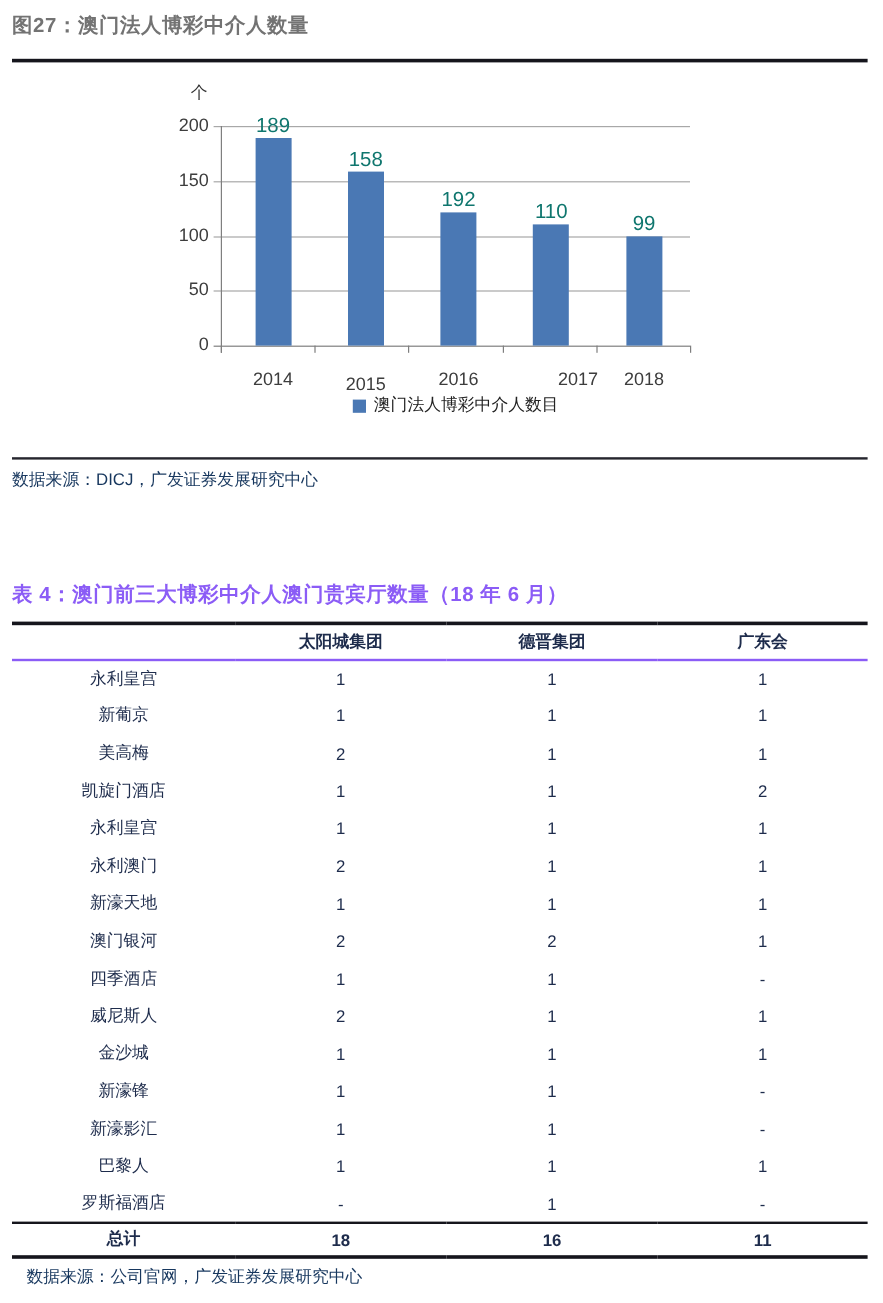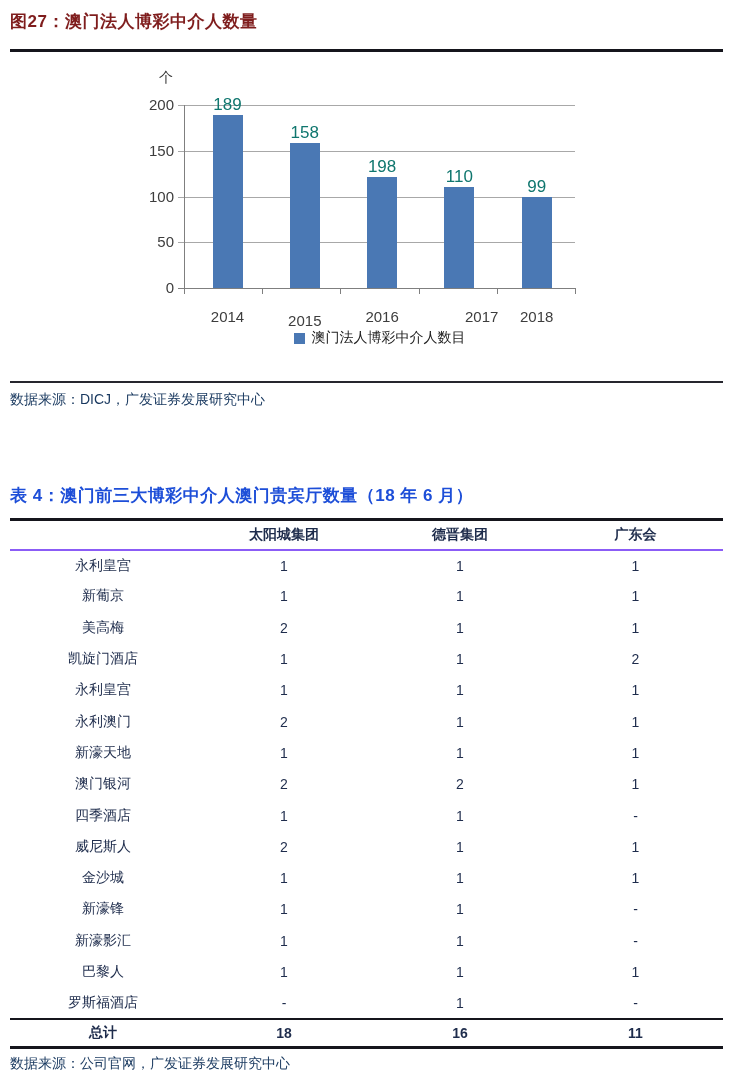--- a/index.html
+++ b/index.html
@@ -1,47 +1,47 @@
 <!DOCTYPE html>
 <html><head>
 <meta charset="utf-8">
 <style>
   html,body{margin:0;padding:0;background:#ffffff;}
   body{width:736px;font-family:"Liberation Sans","DejaVu Sans",sans-serif;color:#1e2c4c;}
   .page{padding:6px 13px 0 10px;width:713px;}
-  .fig-title{font-size:17px;line-height:22px;font-weight:bold;color:#7f1d1d;margin-top:5px;letter-spacing:.5px;}
+  .fig-title{font-size:17px;line-height:22px;font-weight:bold;color:#737373;margin-top:5px;letter-spacing:.5px;}
   .sep-thick{height:3px;background:#15151c;margin-top:16px;}
   
   .chart{position:relative;height:302px;margin-top:6px;}
   .chart .gridline{position:absolute;height:1px;background:#a8a8a8;}
   .chart .vline{position:absolute;width:1px;background:#7f7f7f;}
   .chart .xaxis{position:absolute;height:1px;background:#7f7f7f;}
   .chart .tick{position:absolute;width:1px;height:6px;background:#7f7f7f;}
   .chart .ytick{position:absolute;width:56px;text-align:right;font-size:15px;color:#3d3d3d;}
   .chart .xtick{position:absolute;width:78px;text-align:center;font-size:15px;color:#3d3d3d;}
   .chart .bar{position:absolute;width:30px;}
   .chart .dlabel{position:absolute;width:60px;text-align:center;font-size:17px;color:#0f766e;}
   .chart .unit{position:absolute;width:36px;text-align:center;font-size:14px;color:#333;}
   .legend{position:absolute;left:174px;top:271px;width:391px;display:flex;align-items:center;justify-content:center;gap:7px;}
   .legend-swatch{width:11px;height:11px;display:inline-block;background:#4a78b4;}
   .legend-text{font-size:14px;color:#222;font-family:"Liberation Serif","DejaVu Serif",serif;}
   .sep-thin{height:2px;background:#26262e;margin-top:21px;}
   .source{font-size:14px;line-height:17px;color:#17375e;margin-top:8px;}
   
-  .table-title{font-size:17px;line-height:21px;font-weight:bold;color:#1d4ed8;margin-top:77px;letter-spacing:.5px;}
+  .table-title{font-size:17px;line-height:21px;font-weight:bold;color:#8b5cf6;margin-top:77px;letter-spacing:.5px;}
   table{border-collapse:collapse;table-layout:fixed;width:713px;margin-top:12px;
         border-top:3px solid #15151c;border-bottom:3px solid #15151c;}
   col.c-label{width:186px;} col.c1{width:176px;} col.c2{width:176px;} col.c3{width:175px;}
   td{text-align:center;font-size:14px;color:#1e2c4c;padding:0;vertical-align:middle;}
   thead tr{height:30px;}
   thead td{font-weight:bold;border-bottom:2px solid #8b5cf6;}
   tbody tr{height:31.3px;}
   tfoot tr{height:29px;}
   tfoot td{font-weight:bold;border-top:2px solid #15151c;}
-  .src-bottom{margin-top:6px;padding-bottom:6px;}
+  .src-bottom{margin-top:6px;padding-bottom:6px;margin-left:12px;}
 </style>
 </head>
 <body>
 
 <div class="page">
 
   <div class="fig-title">图27：澳门法人博彩中介人数量</div>
   <div class="sep-thick"></div>
 
   <div class="chart">
@@ -66,21 +66,21 @@
       <div class="tick" style="left: 408.6px; top: 230px;"></div>
       <div class="tick" style="left: 486.8px; top: 230px;"></div>
       <div class="tick" style="left: 565px; top: 230px;"></div>
       <div class="bar" style="left: 202.5px; top: 57.065px; height: 172.935px; background: rgb(74, 120, 180);"></div>
       <div class="dlabel" style="left: 187.5px; top: 37.065px;">189</div>
       <div class="xtick" style="left: 178.5px; top: 250px;">2014</div>
       <div class="bar" style="left: 279.8px; top: 85.43px; height: 144.57px; background: rgb(74, 120, 180);"></div>
       <div class="dlabel" style="left: 264.8px; top: 65.43px;">158</div>
       <div class="xtick" style="left: 255.8px; top: 238px; margin-top: 16px;">2015</div>
       <div class="bar" style="left: 357.1px; top: 119.285px; height: 110.715px; background: rgb(74, 120, 180);"></div>
-      <div class="dlabel" style="left: 342.1px; top: 99.285px;">198</div>
+      <div class="dlabel" style="left: 342.1px; top: 99.285px;">192</div>
       <div class="xtick" style="left: 333.1px; top: 250px;">2016</div>
       <div class="bar" style="left: 434.4px; top: 129.35px; height: 100.65px; background: rgb(74, 120, 180);"></div>
       <div class="dlabel" style="left: 419.4px; top: 109.35px;">110</div>
       <div class="xtick" style="left: 410.4px; top: 250px; text-align: right;">2017</div>
       <div class="bar" style="left: 511.7px; top: 139.415px; height: 90.585px; background: rgb(74, 120, 180);"></div>
       <div class="dlabel" style="left: 496.7px; top: 119.415px;">99</div>
       <div class="xtick" style="left: 487.7px; top: 250px;">2018</div>
       <div class="unit" style="left: 138px; top: 11px;">个</div>
     </div>
 

